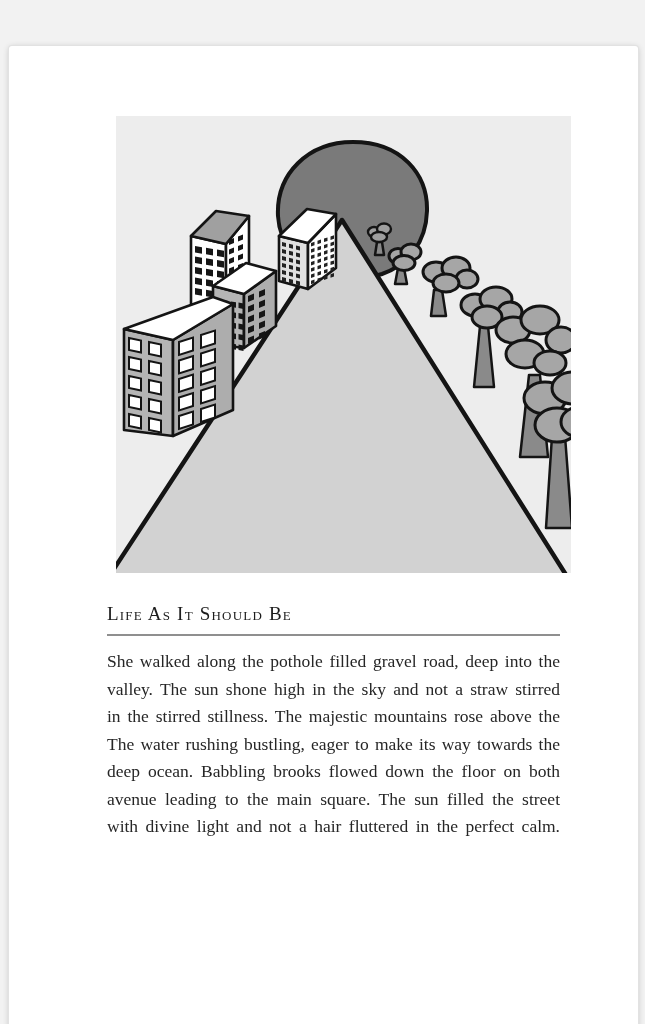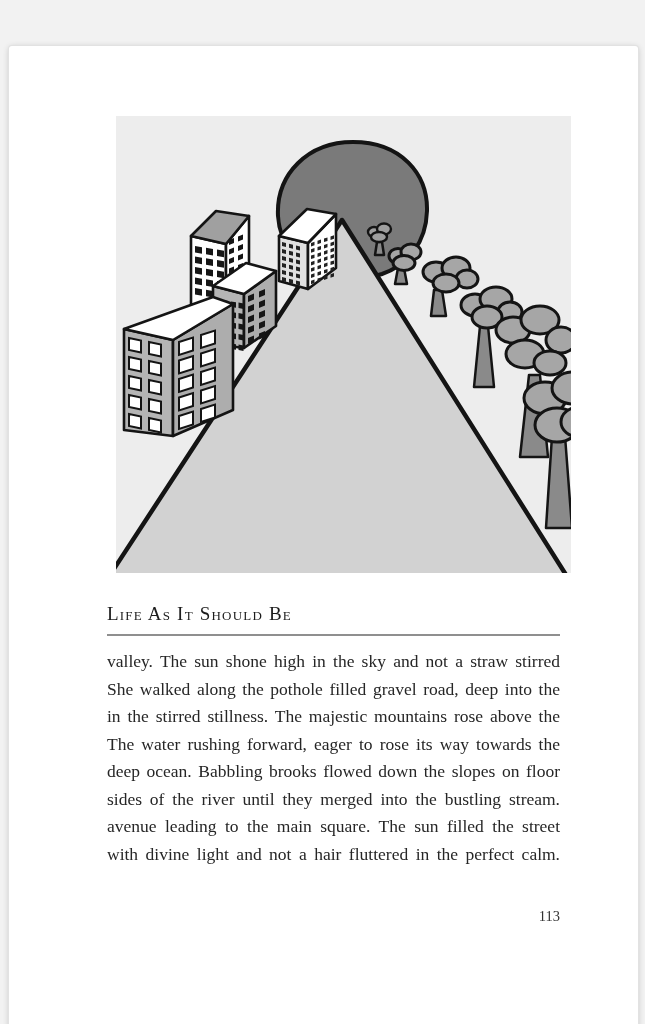--- a/index.html
+++ b/index.html
@@ -281,28 +281,26 @@
           </g>
         </g>
       </svg>
     </div>
 
     <h1 class="section-heading">Life As It Should Be</h1>
     <div class="section-rule"></div>
 
     <div class="body-text">
       <div>
+        <div class="line">She walked along the pothole filled gravel road, deep into the</div>
         <div class="line">valley. The sun shone high in the sky and not a straw stirred</div>
-        <div class="line">She walked along the pothole filled gravel road, deep into the</div>
         <div class="line">in the stirred stillness. The majestic mountains rose above the</div>
-        <div class="line">The water rushing forward, eager to rose its way towards the</div>
-        <div class="line">deep ocean. Babbling brooks flowed down the slopes on floor</div>
-        <div class="line">sides of the river until they merged into the bustling stream.</div>
+        <div class="line">The water rushing bustling, eager to make its way towards the</div>
+        <div class="line">deep ocean. Babbling brooks flowed down the floor on both</div>
       </div>
       <div>
         <div class="line">avenue leading to the main square. The sun filled the street</div>
         <div class="line">with divine light and not a hair fluttered in the perfect calm.</div>
       </div>
     </div>
 
-    <div class="page-number">113</div>
   </div>
 </div>
 
 </body></html>

